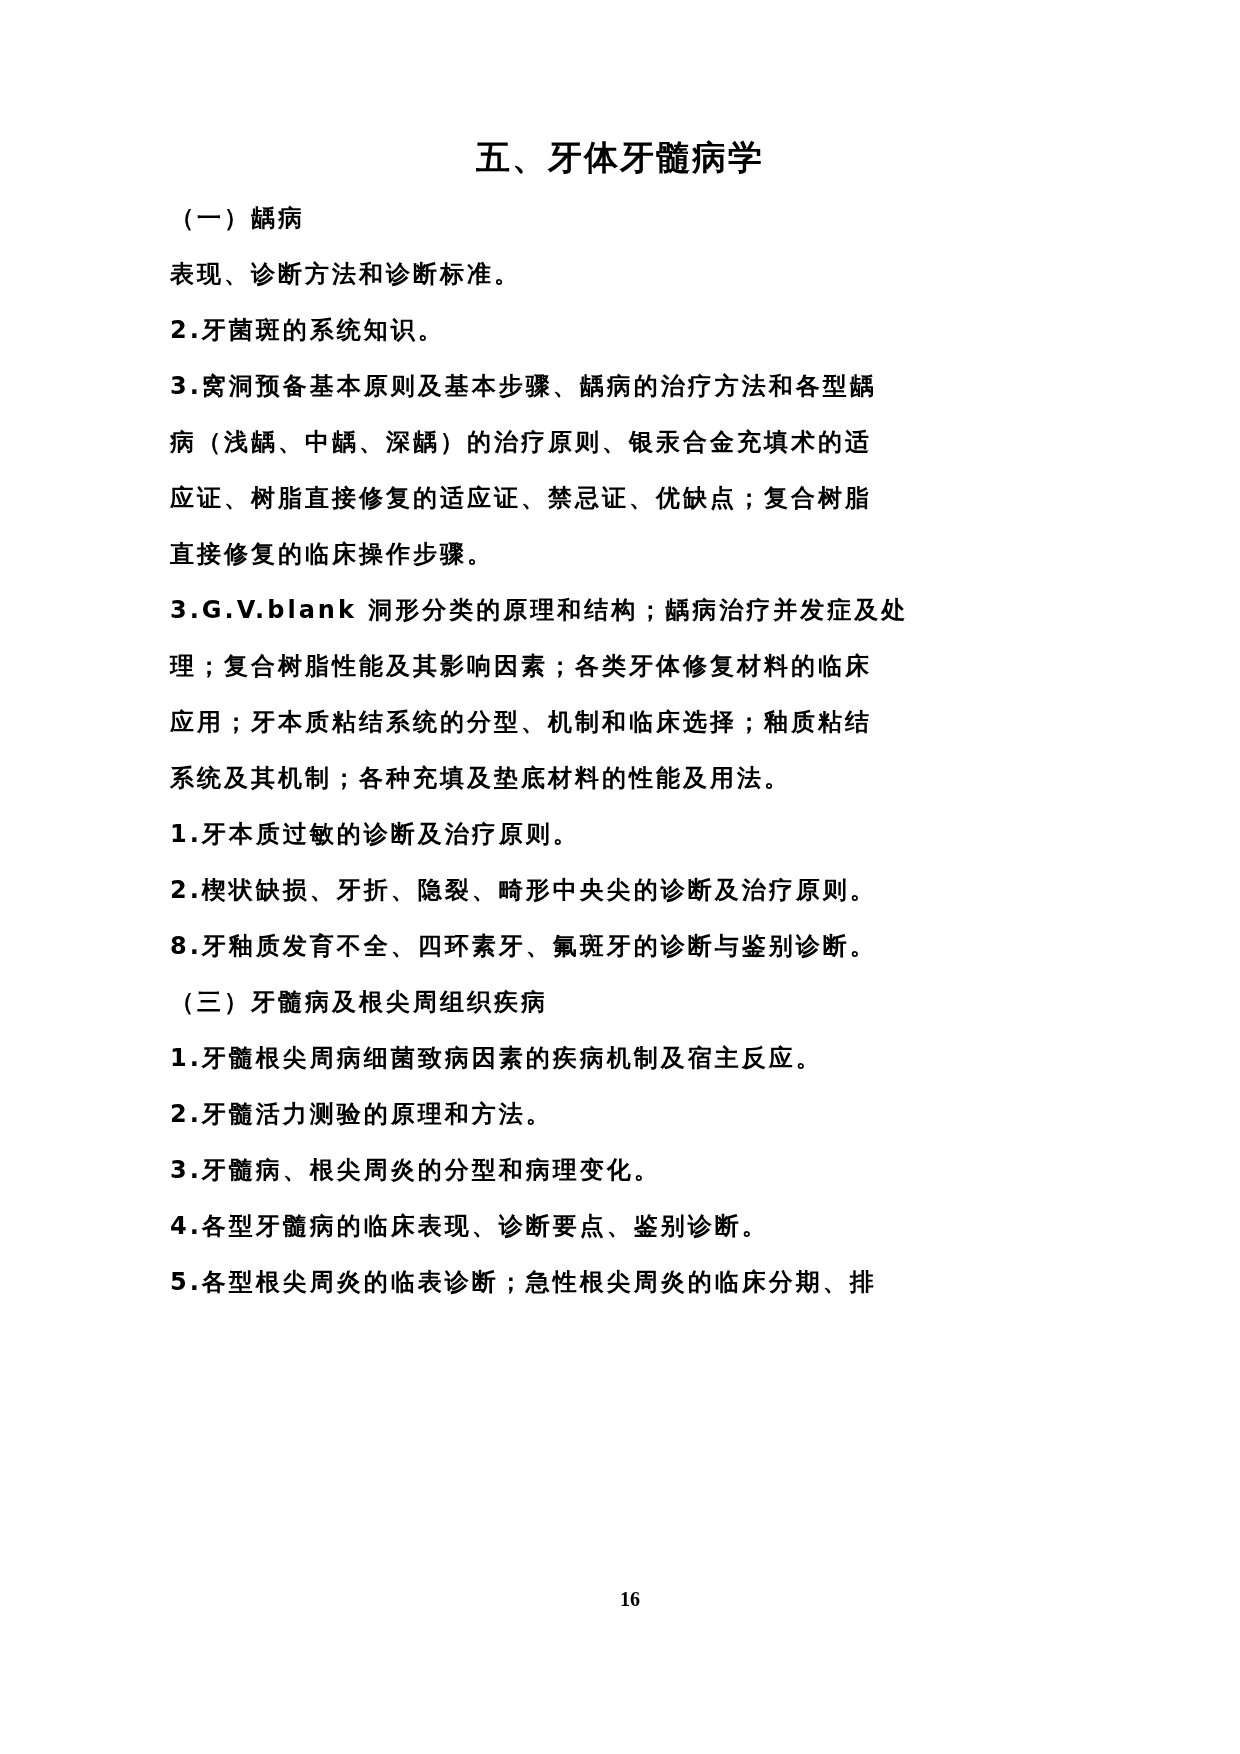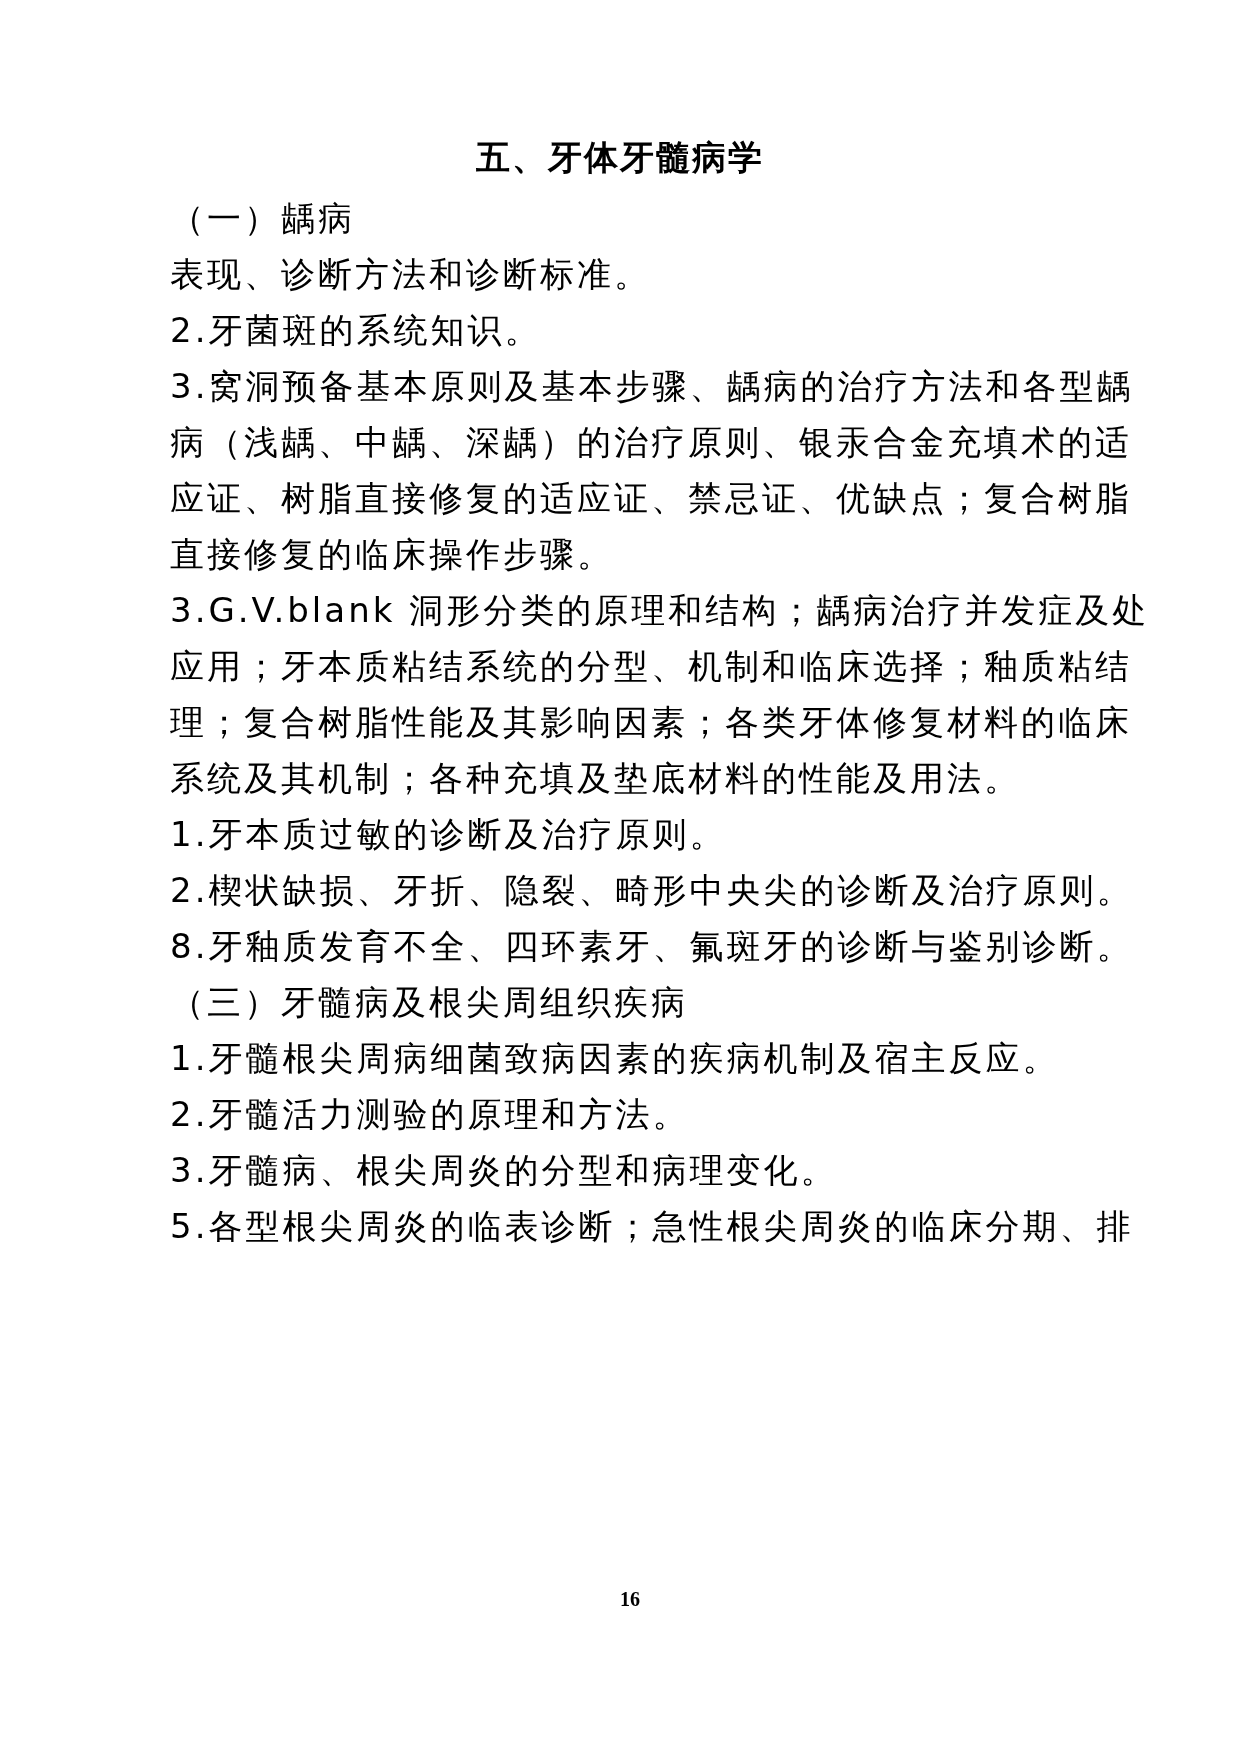--- a/index.html
+++ b/index.html
@@ -5,22 +5,23 @@
     html, body { margin: 0; padding: 0; background: #ffffff; }
     body { width: 1240px; height: 1754px; position: relative; overflow: hidden; color: #000; }
     .page { position: absolute; left: 0; top: 0; width: 1240px; height: 1754px; border-radius: 18px; }
     .title {
       position: absolute; left: 0; top: 137px; width: 1240px; text-align: center;
       font-family: "DejaVu Serif", serif; font-weight: bold; font-size: 34px; line-height: 40px;
       letter-spacing: 2px;
     }
     .body {
       position: absolute; left: 170px; top: 190px; width: 748px;
-      font-family: "DejaVu Sans", sans-serif; font-size: 34px; line-height: 56px;
+      font-family: "DejaVu Sans", sans-serif; font-size: 24px; line-height: 56px;
       letter-spacing: 3px;
+      font-weight: bold;
     }
     .line { white-space: pre; height: 56px; overflow: visible; }
     .heading { padding-left: 0; }
     .pageno {
       position: absolute; left: 0; top: 1588px; width: 1240px; text-align: center;
       font-family: "Liberation Serif", serif; font-weight: bold; font-size: 20px; padding-left: 10px;
     }
   </style>
 </head>
 <body>
@@ -31,32 +32,33 @@
   <div class="body">
     <div>
       <div class="line heading">（一）龋病</div>
       <div class="line">表现、诊断方法和诊断标准。</div>
       <div class="line">2.牙菌斑的系统知识。</div>
       <div class="line">3.窝洞预备基本原则及基本步骤、龋病的治疗方法和各型龋</div>
       <div class="line">病（浅龋、中龋、深龋）的治疗原则、银汞合金充填术的适</div>
       <div class="line">应证、树脂直接修复的适应证、禁忌证、优缺点；复合树脂</div>
       <div class="line">直接修复的临床操作步骤。</div>
       <div class="line">3.G.V.blank 洞形分类的原理和结构；龋病治疗并发症及处</div>
+      <div class="line">理；复合树脂性能及其影响因素；各类牙体修复材料的临床</div>
       <div class="line">应用；牙本质粘结系统的分型、机制和临床选择；釉质粘结</div>
-      <div class="line">理；复合树脂性能及其影响因素；各类牙体修复材料的临床</div>
       <div class="line">系统及其机制；各种充填及垫底材料的性能及用法。</div>
     </div>
     <div>
       <div class="line">1.牙本质过敏的诊断及治疗原则。</div>
       <div class="line">2.楔状缺损、牙折、隐裂、畸形中央尖的诊断及治疗原则。</div>
       <div class="line">8.牙釉质发育不全、四环素牙、氟斑牙的诊断与鉴别诊断。</div>
     </div>
     <div>
       <div class="line heading">（三）牙髓病及根尖周组织疾病</div>
       <div class="line">1.牙髓根尖周病细菌致病因素的疾病机制及宿主反应。</div>
       <div class="line">2.牙髓活力测验的原理和方法。</div>
       <div class="line">3.牙髓病、根尖周炎的分型和病理变化。</div>
+      <div class="line">4.各型牙髓病的临床表现、诊断要点、鉴别诊断。</div>
       <div class="line">5.各型根尖周炎的临表诊断；急性根尖周炎的临床分期、排</div>
     </div>
   </div>
 
   <div class="pageno">16</div>
 </div>
 
 </body></html>

